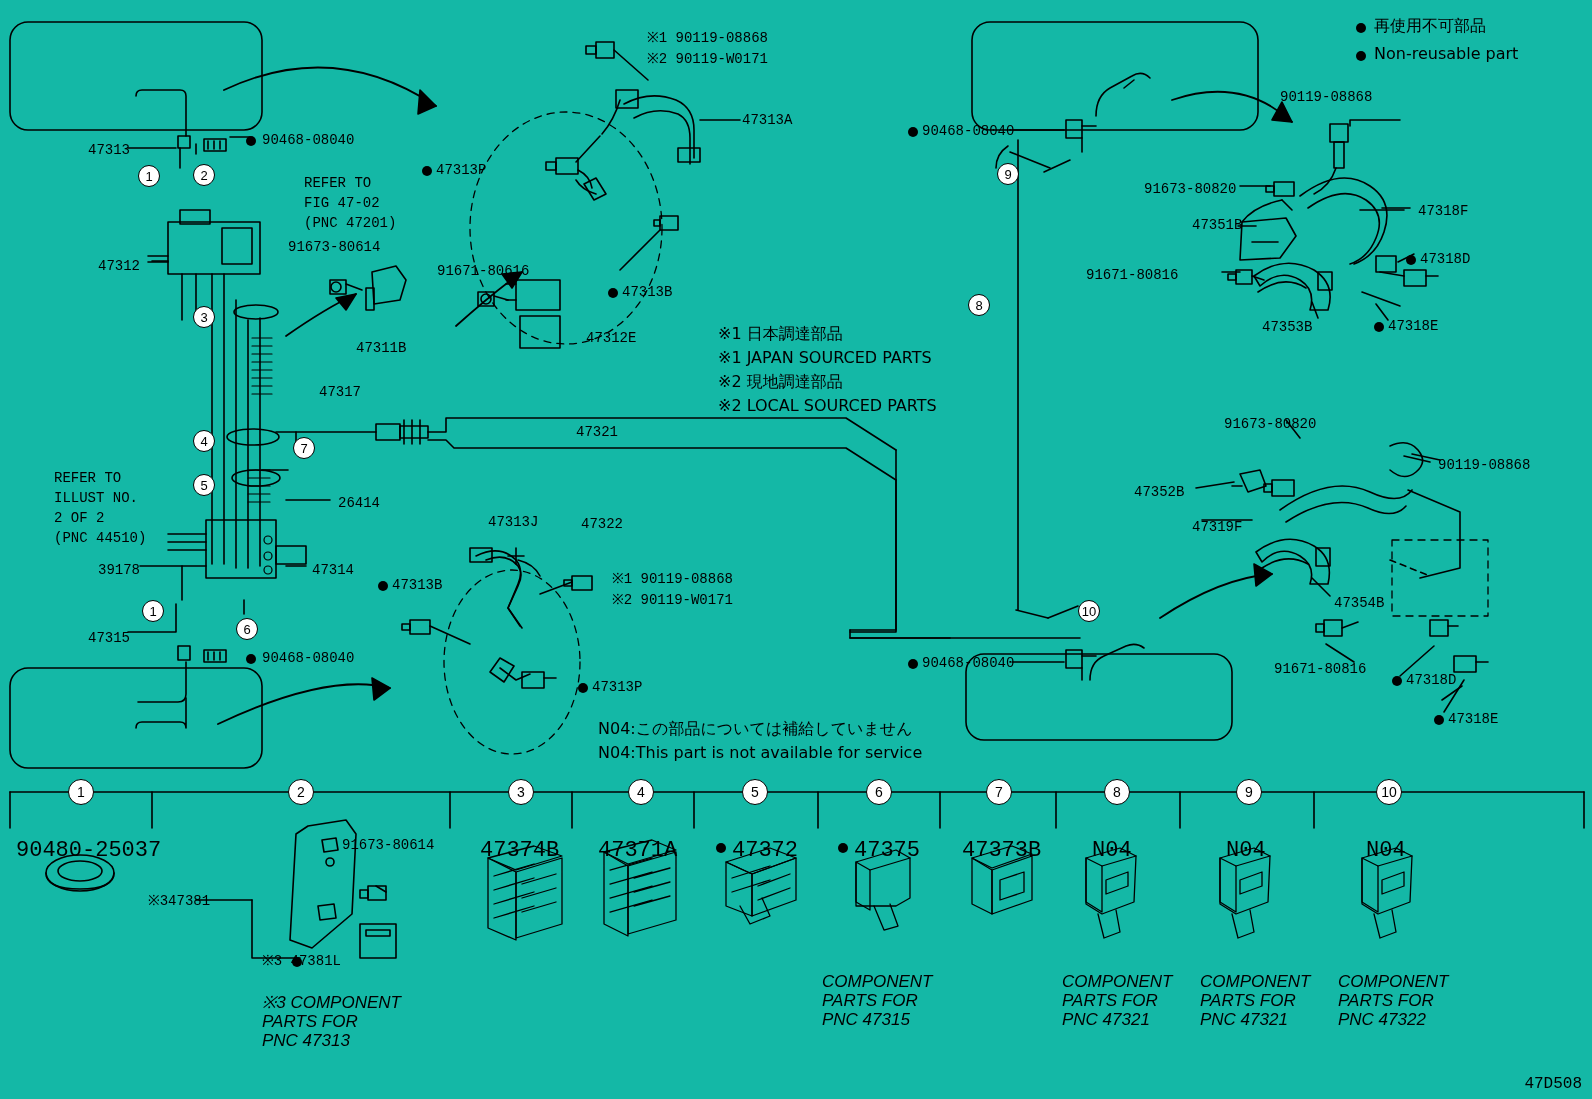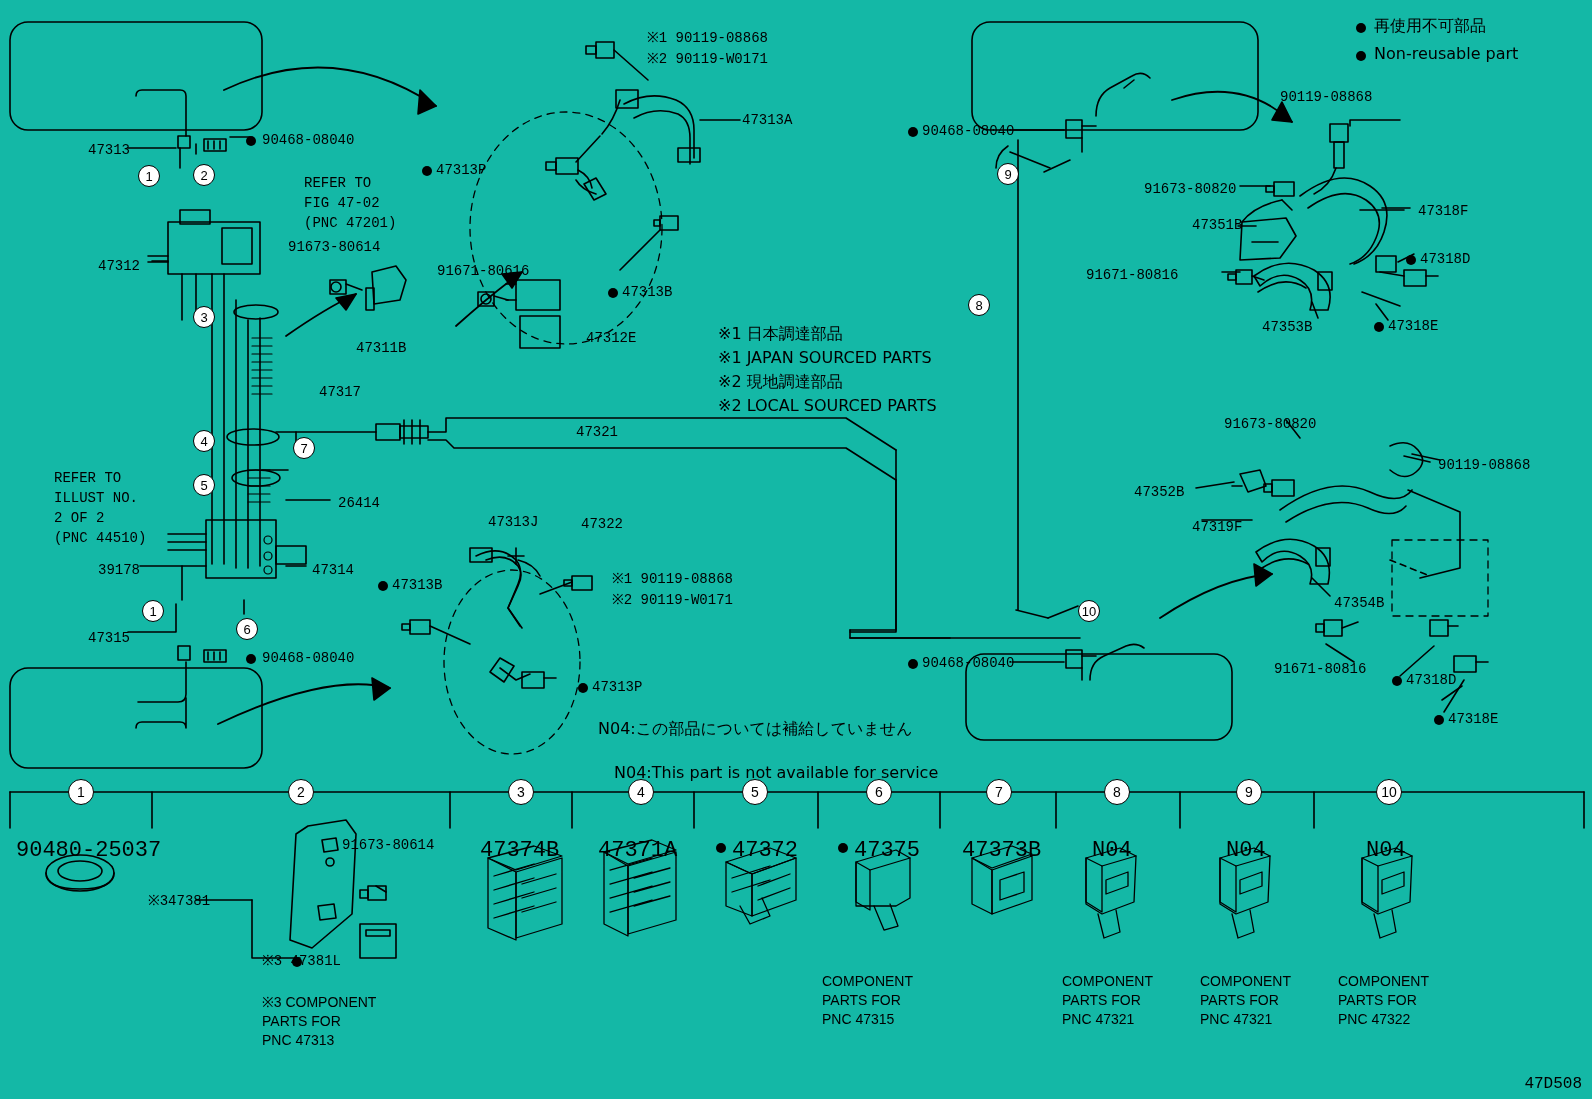--- a/index.html
+++ b/index.html
@@ -77,23 +77,24 @@
   .bottom-cell-title {
     position: absolute;
     font-family: "Liberation Mono", monospace;
     font-size: 22px;
     text-align: center;
     white-space: nowrap;
   }
   .bottom-note {
     position: absolute;
     font-family: "Liberation Sans", sans-serif;
-    font-size: 14px;
+    font-size: 17px;
     line-height: 19px;
     white-space: pre;
+    font-style: italic;
   }
 </style>
 </head>
 <body>
 
 <div id="page">
 
   <svg class="overlay" viewBox="0 0 1592 1099" xmlns="http://www.w3.org/2000/svg">
     <g fill="none" stroke="#000" stroke-width="1.6" stroke-linecap="round" stroke-linejoin="round">
 
@@ -418,21 +419,21 @@
   <div class="lbl" style="left:54px; top:489px;">ILLUST NO.</div>
   <div class="lbl" style="left:54px; top:509px;">2 OF 2</div>
   <div class="lbl" style="left:54px; top:529px;">(PNC 44510)</div>
 
   <div class="lbl jp" style="left:718px; top:324px;">※1 日本調達部品</div>
   <div class="lbl jp" style="left:718px; top:348px;">※1 JAPAN SOURCED PARTS</div>
   <div class="lbl jp" style="left:718px; top:372px;">※2 現地調達部品</div>
   <div class="lbl jp" style="left:718px; top:396px;">※2 LOCAL SOURCED PARTS</div>
 
   <div class="lbl jp" style="left:598px; top:719px;">N04:この部品については補給していません</div>
-  <div class="lbl jp" style="left:598px; top:763px;margin-left:16px;">N04:This part is not available for service</div>
+  <div class="lbl jp" style="left:598px; top:743px;">N04:This part is not available for service</div>
 
   <div class="lbl" style="left:88px; top:141px;">47313</div>
 
   <div class="dot" style="left:246px; top:136px;"></div>
   <div class="lbl" style="left:262px; top:131px;">90468-08040</div>
 
   <div class="lbl" style="left:98px; top:257px;">47312</div>
   <div class="lbl" style="left:288px; top:238px;">91673-80614</div>
   <div class="lbl" style="left:356px; top:339px;">47311B</div>
   <div class="lbl" style="left:437px; top:262px;">91671-80616</div>

